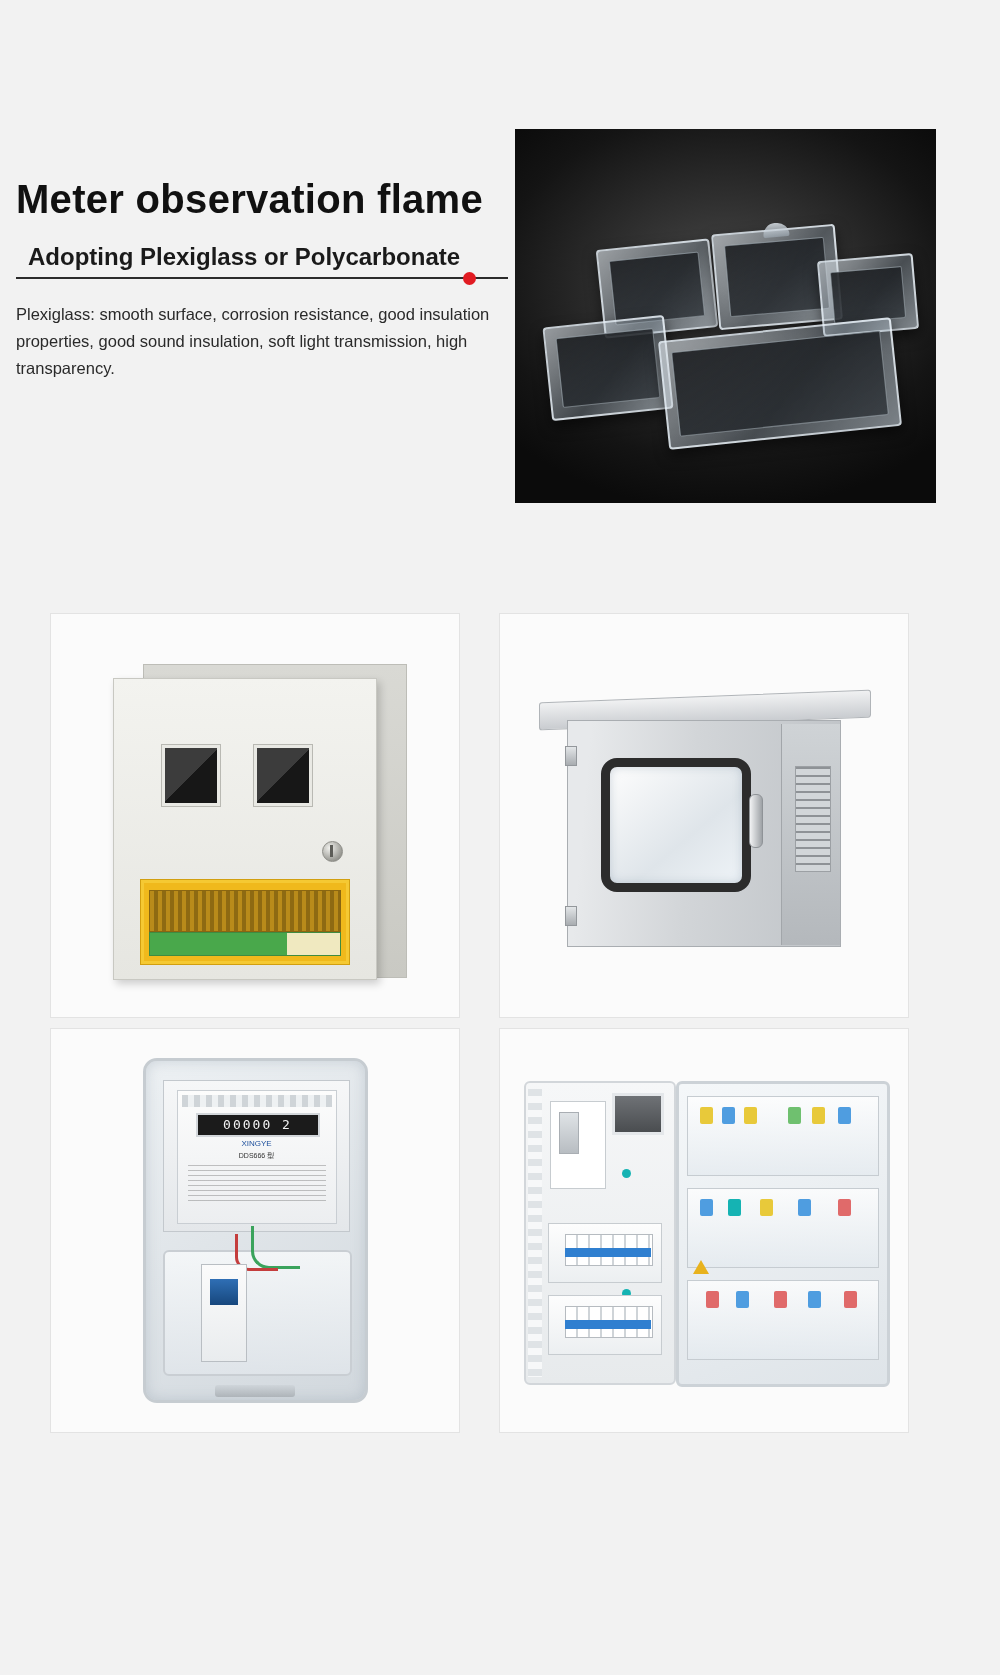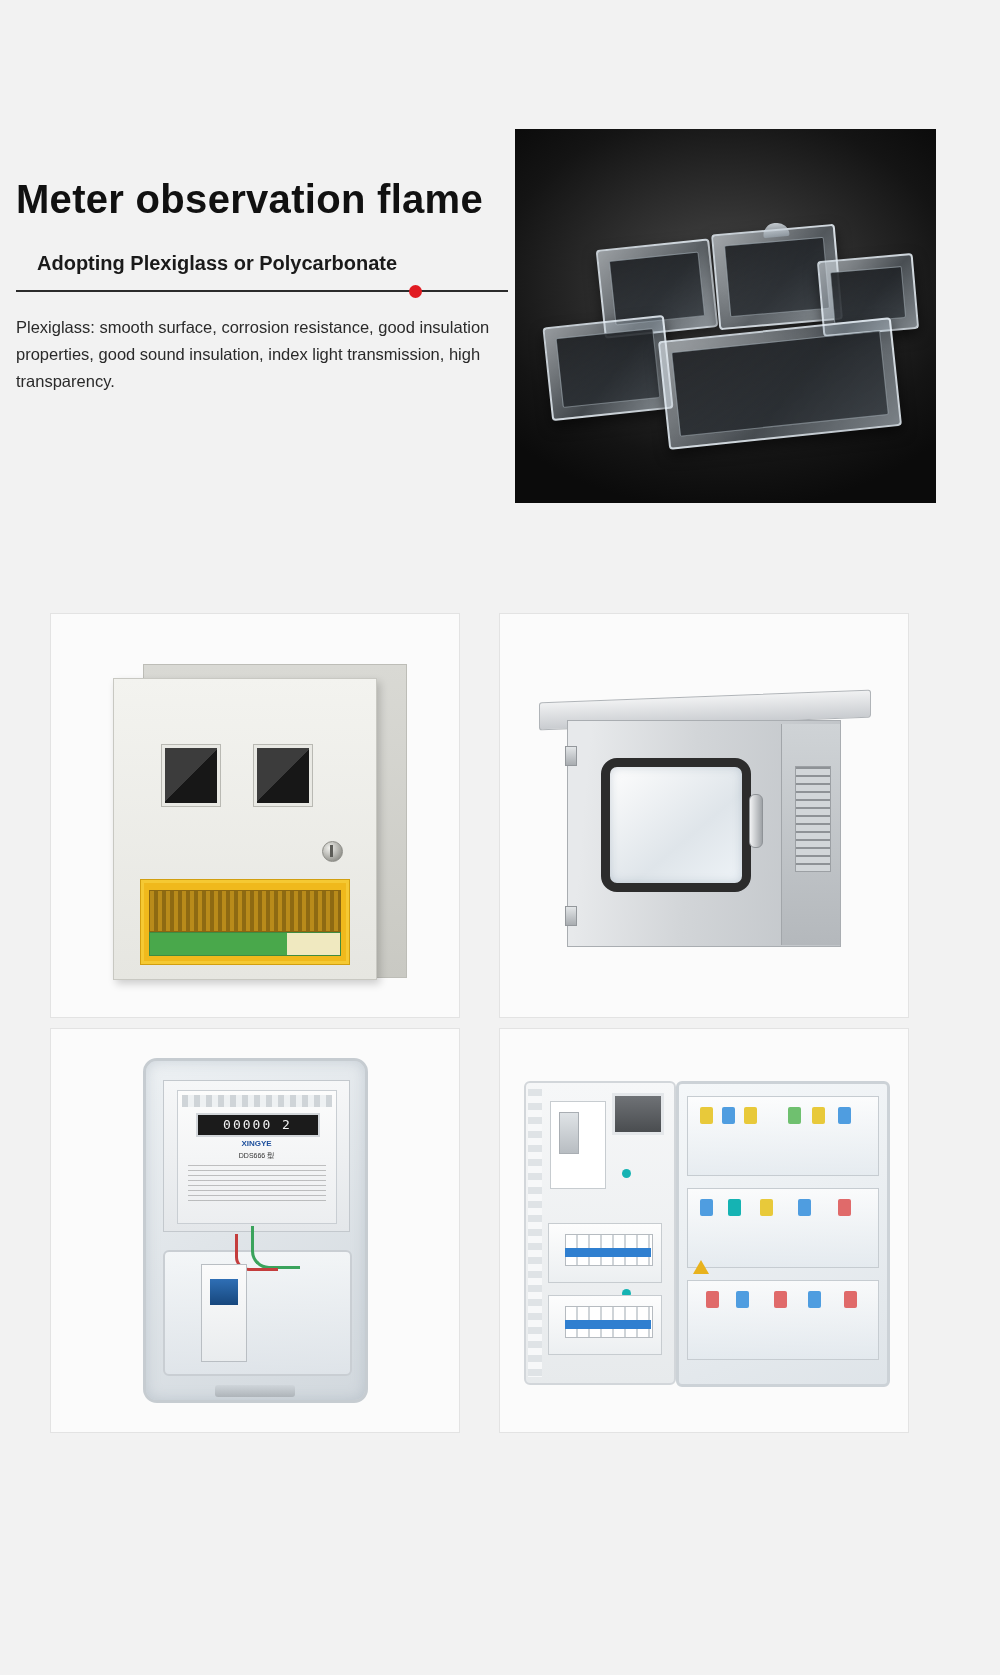--- a/index.html
+++ b/index.html
@@ -41,24 +41,24 @@
     line-height: 1.08;
   }
 
   .hero-subtitle-wrap {
     position: relative;
     display: inline-block;
     margin: 0 0 22px 12px;
     padding-bottom: 8px;
   }
   .hero-subtitle {
-    font-size: 20px;
+    font-size: 24px;
     font-weight: 700;
     color: #1a1a1a;
-    margin: 9px;
+    margin: 0;
     display: inline-block;
   }
   .subtitle-underline {
     position: absolute;
     left: -12px;
     bottom: 0;
     width: 492px;
     height: 2px;
     background: #2b2b2b;
   }
@@ -278,21 +278,21 @@
     border: 2px solid #d2d6da;
     color: #f3f3f3;
     font-family: "DejaVu Sans Mono", monospace;
     font-size: 13px;
     letter-spacing: 2px;
     text-align: center;
     line-height: 20px;
   }
   .box3 .meter .brand {
     position: absolute; left: 0; right: 0; top: 48px;
-    text-align: center; font-size: 8px; color: #1d4f9c; font-weight: 700;
+    text-align: center; font-size: 8px; color: #1d4f9c; font-weight: 400;
   }
   .box3 .meter .model {
     position: absolute; left: 0; right: 0; top: 60px;
     text-align: center; font-size: 7px; color: #333;
   }
   .box3 .meter .fine {
     position: absolute; left: 10px; right: 10px; top: 74px; height: 40px;
     background: repeating-linear-gradient(180deg, rgba(90,90,90,0.35) 0 1px, transparent 1px 5px);
   }
   .box3 .lower {
@@ -409,21 +409,21 @@
 
   <div class="hero-text">
     <h1 class="hero-title">Meter observation flame</h1>
 
     <div class="hero-subtitle-wrap">
       <h2 class="hero-subtitle">Adopting Plexiglass or Polycarbonate</h2>
       <span class="subtitle-underline"></span>
       <span class="subtitle-dot"></span>
     </div>
 
-    <p class="hero-para">Plexiglass: smooth surface, corrosion resistance, good insulation properties, good sound insulation, index light transmission, high transparency.</p>
+    <p class="hero-para">Plexiglass: smooth surface, corrosion resistance, good insulation properties, good sound insulation, soft light transmission, high transparency.</p>
   </div>
 
   <div class="hero-photo">
     <div class="frame clear f1"></div>
     <div class="frame clear f2"></div>
     <div class="knob"></div>
     <div class="frame clear f3"></div>
     <div class="frame clear f4"></div>
     <div class="frame clear f5"></div>
   </div>

